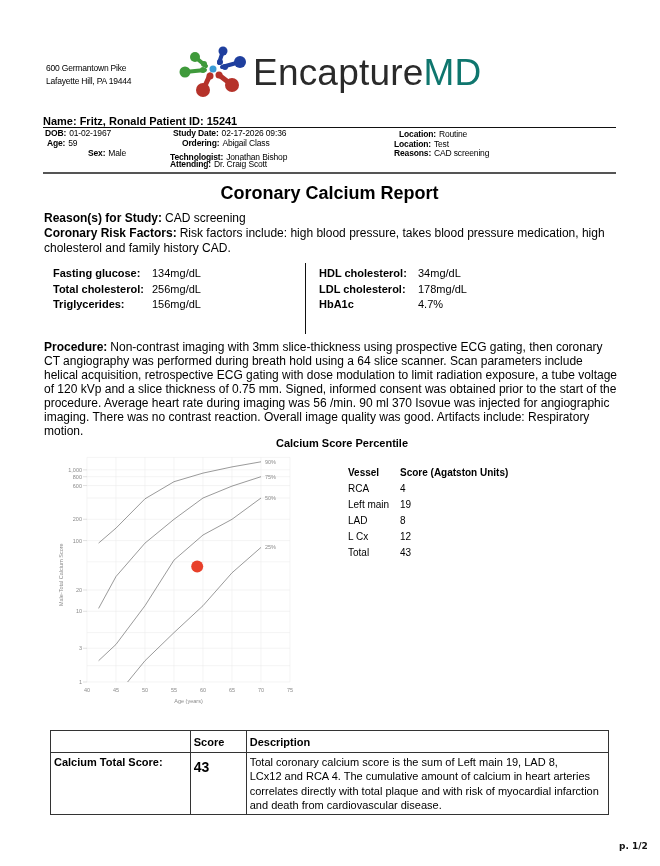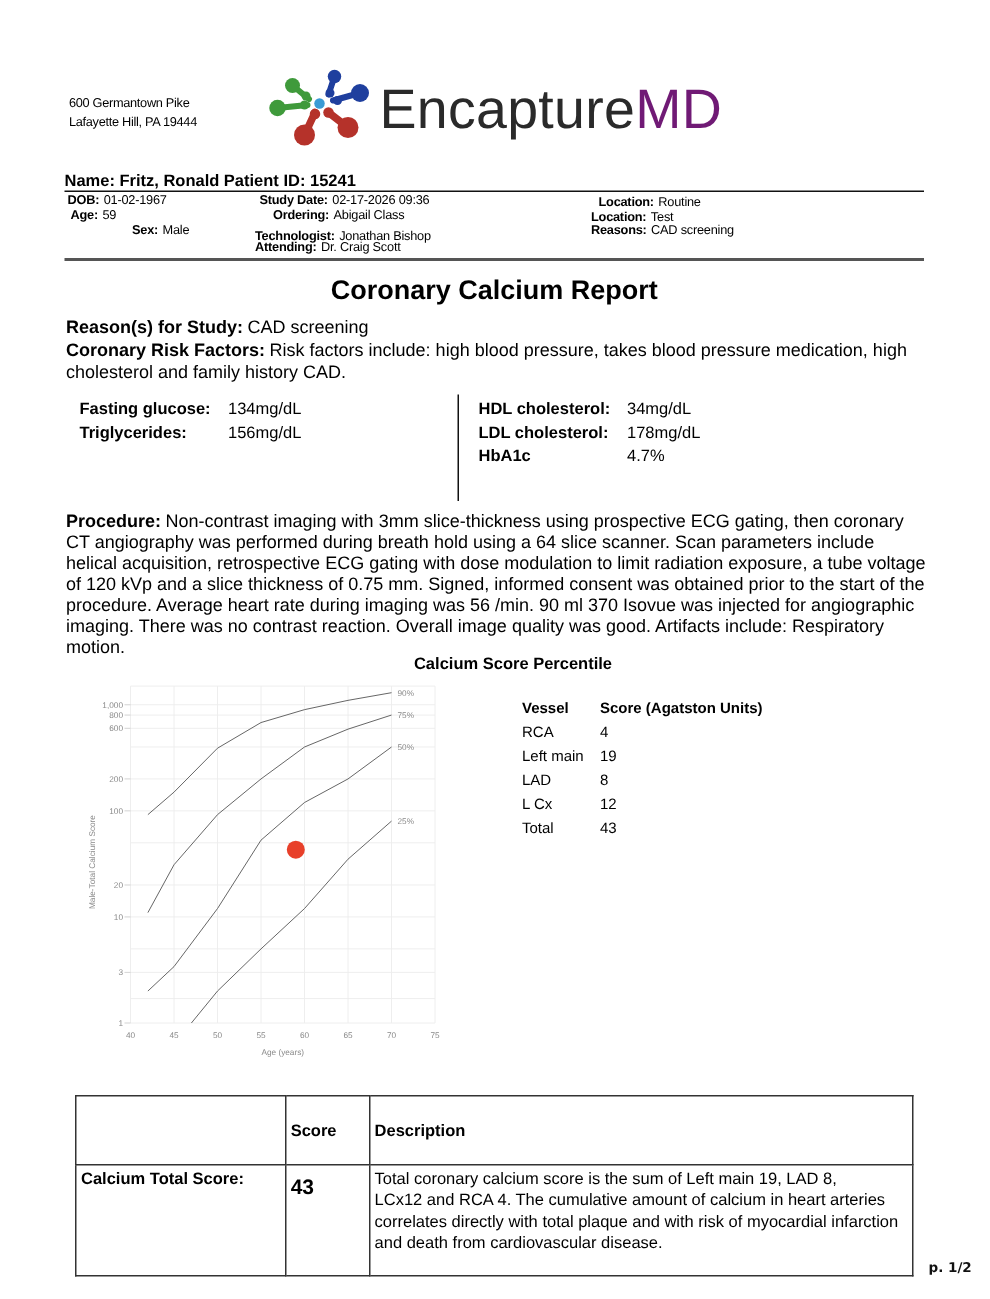--- a/index.html
+++ b/index.html
@@ -4,21 +4,21 @@
   <style>
     html, body { margin: 0; padding: 0; }
     body {
       width: 660px; height: 866px; position: relative; overflow: hidden;
       background: #ffffff; color: #000;
       font-family: "Liberation Sans", sans-serif;
     }
     .abs { position: absolute; white-space: nowrap; }
     .addr { font-size: 8.5px; line-height: 13px; letter-spacing: -0.2px; }
     .logo-text { font-size: 37px; line-height: 37px; color: #2a2a2a; letter-spacing: 0.2px; }
-    .logo-accent { color: #701a75; }
+    .logo-accent { color: #0f766e; }
     .name-row { left: 43px; width: 573px; top: 114px; text-align: left; font-size: 11px; font-weight: bold; line-height: 14px; }
     .name-row span + span { margin-left: 3px; }
     .rule-top { left: 43px; width: 573px; top: 127px; height: 0; border-top: 1.5px solid #111; }
     .rule-bottom { left: 43px; width: 573px; top: 172px; height: 0; border-top: 2px solid #555; }
     .hf { position: absolute; font-size: 8.5px; line-height: 10px; white-space: nowrap; letter-spacing: -0.15px; }
     .hf .lbl { font-weight: bold; }
     .hf .val { margin-left: 3px; }
     .title { left: 43px; width: 573px; top: 182px; text-align: center; font-size: 18px; font-weight: bold; line-height: 22px; }
     .para { position: absolute; left: 44px; font-size: 12px; }
     .para .lbl { font-weight: bold; }
@@ -36,21 +36,21 @@
     #chart-svg { position: absolute; left: 40px; top: 450px; width: 260px; height: 265px; }
     #chart-svg .tick { font-family: "Liberation Sans", sans-serif; font-size: 5.5px; fill: #8a8a8a; }
     .vessel-table { position: absolute; left: 348px; top: 465px; font-size: 10px; }
     .v-row { height: 16px; line-height: 16px; white-space: nowrap; }
     .v-name { display: inline-block; width: 52px; }
     .v-head { font-weight: bold; }
     .score-table {
       position: absolute; left: 50px; top: 730px; width: 559px;
       border-collapse: collapse; font-size: 11px;
     }
-    .score-table td { border: 1.5px solid #333; padding: 13px 3px; vertical-align: top; }
+    .score-table td { border: 1.5px solid #333; padding: 1px 3px; vertical-align: top; }
     .score-table tr.head td { height: 19px; vertical-align: middle; font-weight: bold; }
     .score-table tr.body td { height: 54px; }
     .c1 { width: 133px; } .c2 { width: 49px; } .c3 { width: 356px; }
     .total-label { font-weight: bold; padding-top: 3px !important; }
     .total-score { font-weight: bold; font-size: 14px; padding-top: 6px !important; }
     .desc { line-height: 14.3px; white-space: pre-line; padding-top: 2px !important; }
     .page-num { left: 619px; top: 840px; font-family: "DejaVu Sans", sans-serif; font-size: 9px; font-weight: bold; line-height: 12px; color: #111; }
   </style>
 </head>
 <body>
@@ -131,20 +131,21 @@
 
 <div class="para reason">
   <span class="lbl">Reason(s) for Study:</span><span class="val">CAD screening</span>
 </div>
 <div class="para risk">
   <span class="lbl">Coronary Risk Factors:</span><span class="val">Risk factors include: high blood pressure, takes blood pressure medication, high cholesterol and family history CAD.</span>
 </div>
 
 <div class="lab-col lab-left">
   <div class="lab-row"><span class="lab-label">Fasting glucose:</span><span>134mg/dL</span></div>
+  <div class="lab-row"><span class="lab-label">Total cholesterol:</span><span>256mg/dL</span></div>
   <div class="lab-row"><span class="lab-label">Triglycerides:</span><span>156mg/dL</span></div>
 </div>
 <div class="abs lab-divider"></div>
 <div class="lab-col lab-right">
   <div class="lab-row"><span class="lab-label">HDL cholesterol:</span><span>34mg/dL</span></div>
   <div class="lab-row"><span class="lab-label">LDL cholesterol:</span><span>178mg/dL</span></div>
   <div class="lab-row"><span class="lab-label">HbA1c</span><span>4.7%</span></div>
 </div>
 
 <div class="para proc">

